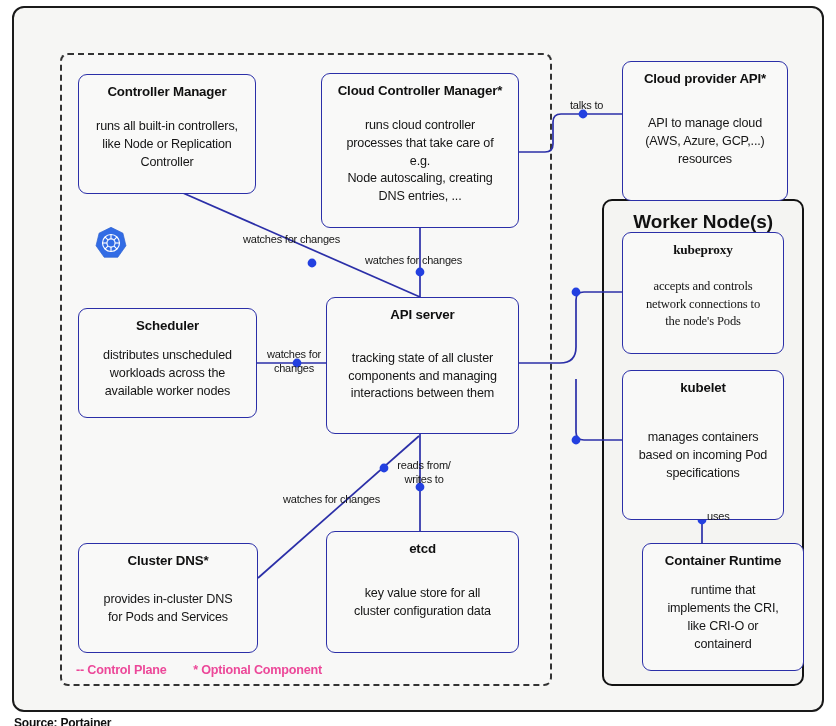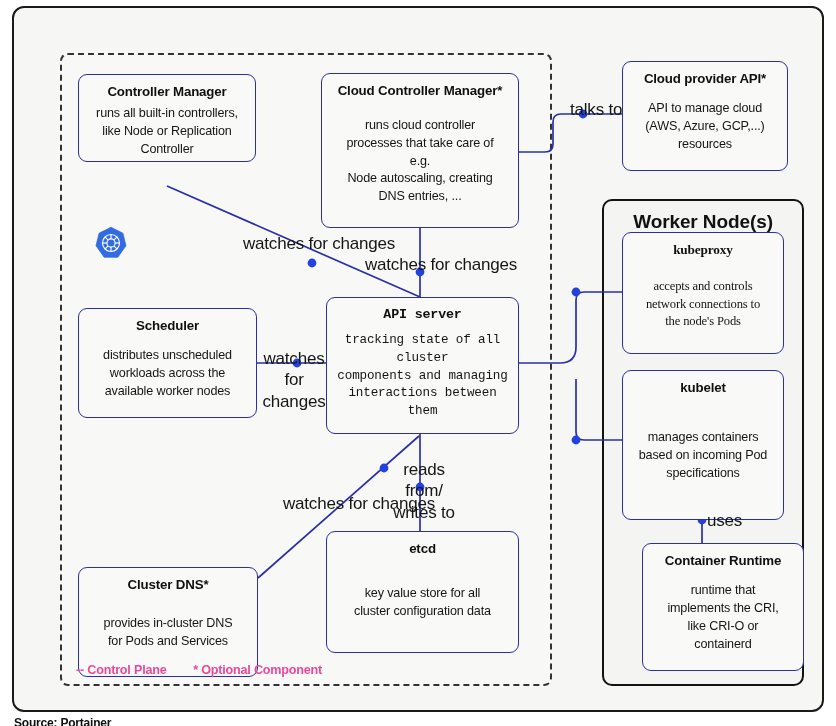--- a/index.html
+++ b/index.html
@@ -97,21 +97,21 @@
 
   
   .wires {
     position: absolute;
     left: 0; top: 0;
     width: 836px; height: 726px;
     pointer-events: none;
   }
   .edge-label {
     position: absolute;
-    font-size: 17px;
+    font-size: 11px;
     color: #161616;
     letter-spacing: -0.2px;
     line-height: 1.25;
     white-space: pre-line;
     background: transparent;
   }
   .legend {
     position: absolute;
     left: 76px; top: 663px;
     font-size: 12.6px;
@@ -187,58 +187,58 @@
       <circle cx="420" cy="272" r="4.4"></circle>
       <circle cx="297" cy="363" r="4.4"></circle>
       <circle cx="420" cy="487" r="4.4"></circle>
       <circle cx="384" cy="468" r="4.4"></circle>
       <circle cx="576" cy="292" r="4.4"></circle>
       <circle cx="576" cy="440" r="4.4"></circle>
       <circle cx="702" cy="520" r="4.4"></circle>
     </g>
   </svg>
 
-  <div class="box" style="left:78px; top:74px; width:178px; height:88px;">
+  <div class="box" style="left:78px; top:74px; width:178px; height:120px;">
     <div class="title">Controller Manager</div>
     <div class="desc">runs all built-in controllers,
 like Node or Replication
 Controller</div>
   </div>
 
   <div class="box" style="left:321px; top:73px; width:198px; height:155px;">
     <div class="title">Cloud Controller Manager*</div>
     <div class="desc">runs cloud controller
 processes that take care of
 e.g.
 Node autoscaling, creating
 DNS entries, ...</div>
   </div>
 
-  <div class="box" style="left:622px; top:61px; width:166px; height:110px;">
+  <div class="box" style="left:622px; top:61px; width:166px; height:140px;">
     <div class="title">Cloud provider API*</div>
     <div class="desc">API to manage cloud
 (AWS, Azure, GCP,...)
 resources</div>
   </div>
 
   <div class="box" style="left:78px; top:308px; width:179px; height:110px;">
     <div class="title">Scheduler</div>
     <div class="desc">distributes unscheduled
 workloads across the
 available worker nodes</div>
   </div>
 
-  <div class="box" style="left:326px; top:297px; width:193px; height:137px;font-family:Liberation Mono, monospace;">
+  <div class="box" style="left:326px; top:297px; width:193px; height:137px;">
     <div class="title">API server</div>
     <div class="desc">tracking state of all cluster
 components and managing
 interactions between them</div>
   </div>
 
-  <div class="box" style="left:78px; top:543px; width:180px; height:110px;margin-top:24px;">
+  <div class="box" style="left:78px; top:543px; width:180px; height:110px;">
     <div class="title">Cluster DNS*</div>
     <div class="desc">provides in-cluster DNS
 for Pods and Services</div>
   </div>
 
   <div class="box" style="left:326px; top:531px; width:193px; height:122px;">
     <div class="title">etcd</div>
     <div class="desc">key value store for all
 cluster configuration data</div>
   </div>

